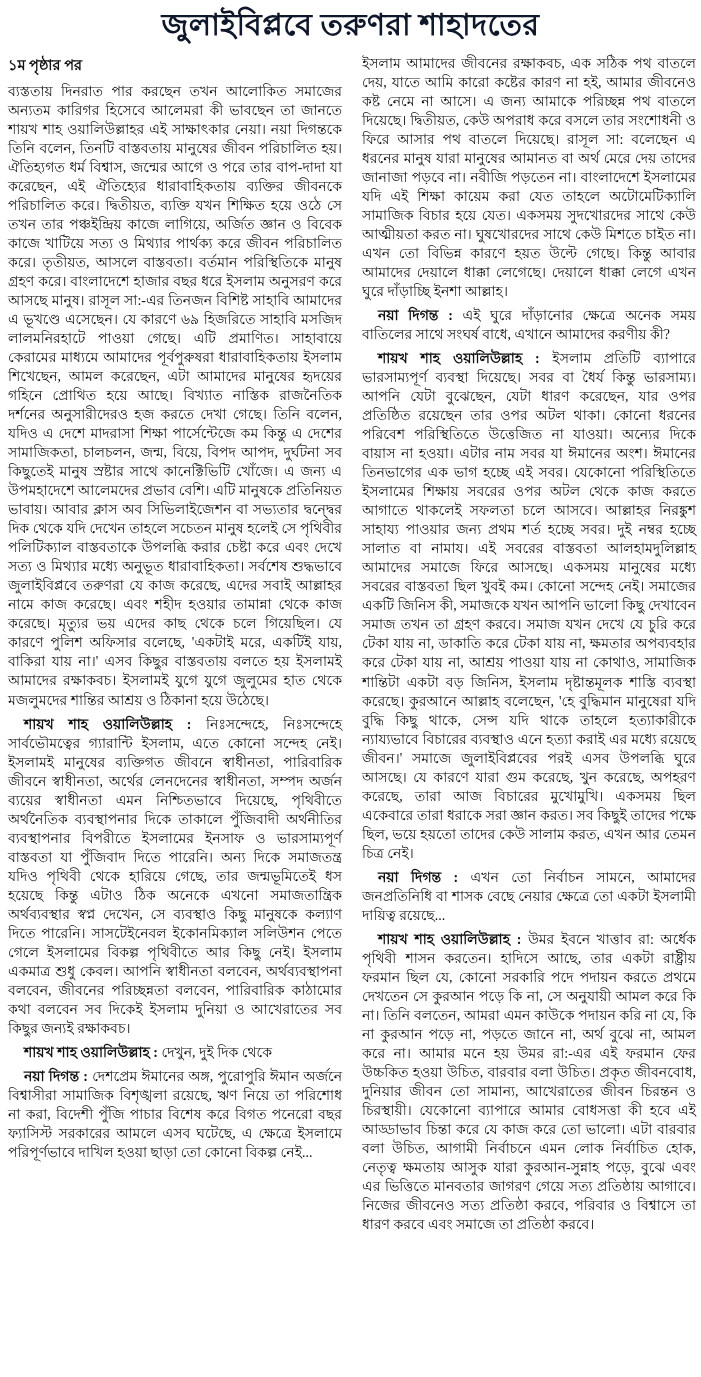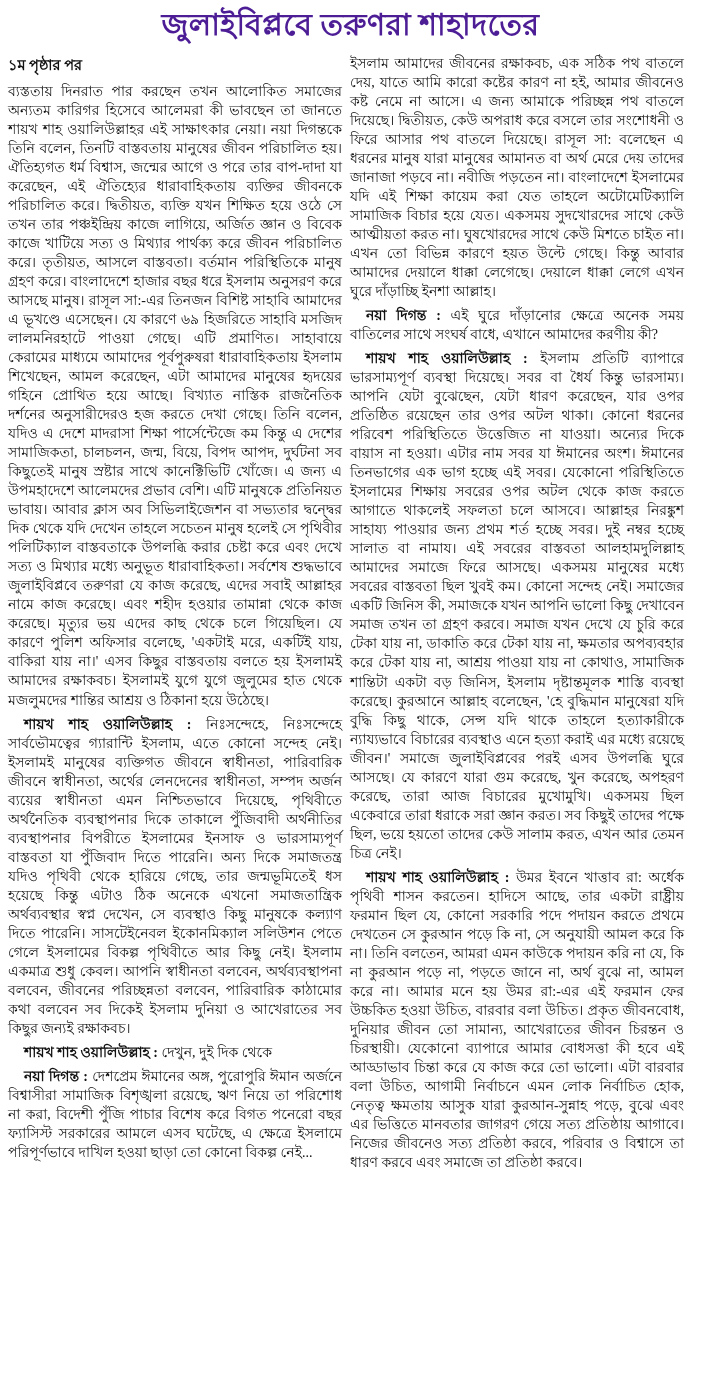--- a/index.html
+++ b/index.html
@@ -20,31 +20,31 @@
     box-sizing: border-box;
     padding: 4px 8px 10px 8px;
     background: #ffffff;
   }
   .headline {
     text-align: center;
     font-size: 30px;
     font-weight: 700;
     line-height: 1.25;
     margin: 2px 0 10px 0;
-    color: #4c1d95;
+    color: #0f172a;
     letter-spacing: 0.5px;
   }
   .continuation {
     font-weight: 700;
     font-size: 14.5px;
     margin: 0 0 4px 0;
   }
   .columns {
     display: flex;
-    gap: 8px;
+    gap: 20px;
     align-items: flex-start;
   }
   .column {
     width: 334px;
     flex: 0 0 334px;
   }
   .para {
     font-size: 14px;
     line-height: 1.36;
     text-align: justify;
@@ -75,18 +75,19 @@
         <p class="para"><span class="lead">শায়খ শাহ ওয়ালিউল্লাহ : </span>নিঃসন্দেহে, নিঃসন্দেহে সার্বভৌমত্বের গ্যারান্টি ইসলাম, এতে কোনো সন্দেহ নেই। ইসলামই মানুষের ব্যক্তিগত জীবনে স্বাধীনতা, পারিবারিক জীবনে স্বাধীনতা, অর্থের লেনদেনের স্বাধীনতা, সম্পদ অর্জন ব্যয়ের স্বাধীনতা এমন নিশ্চিতভাবে দিয়েছে, পৃথিবীতে অর্থনৈতিক ব্যবস্থাপনার দিকে তাকালে পুঁজিবাদী অর্থনীতির ব্যবস্থাপনার বিপরীতে ইসলামের ইনসাফ ও ভারসাম্যপূর্ণ বাস্তবতা যা পুঁজিবাদ দিতে পারেনি। অন্য দিকে সমাজতন্ত্র যদিও পৃথিবী থেকে হারিয়ে গেছে, তার জন্মভূমিতেই ধস হয়েছে কিন্তু এটাও ঠিক অনেকে এখনো সমাজতান্ত্রিক অর্থব্যবস্থার স্বপ্ন দেখেন, সে ব্যবস্থাও কিছু মানুষকে কল্যাণ দিতে পারেনি। সাসটেইনেবল ইকোনমিক্যাল সলিউশন পেতে গেলে ইসলামের বিকল্প পৃথিবীতে আর কিছু নেই। ইসলাম একমাত্র শুধু কেবল। আপনি স্বাধীনতা বলবেন, অর্থব্যবস্থাপনা বলবেন, জীবনের পরিচ্ছন্নতা বলবেন, পারিবারিক কাঠামোর কথা বলবেন সব দিকেই ইসলাম দুনিয়া ও আখেরাতের সব কিছুর জন্যই রক্ষাকবচ।</p>
         <p class="para"><span class="lead">শায়খ শাহ ওয়ালিউল্লাহ : </span>দেখুন, দুই দিক থেকে</p>
         <p class="para"><span class="lead">নয়া দিগন্ত : </span>দেশপ্রেম ঈমানের অঙ্গ, পুরোপুরি ঈমান অর্জনে বিশ্বাসীরা সামাজিক বিশৃঙ্খলা রয়েছে, ঋণ নিয়ে তা পরিশোধ না করা, বিদেশী পুঁজি পাচার বিশেষ করে বিগত পনেরো বছর ফ্যাসিস্ট সরকারের আমলে এসব ঘটেছে, এ ক্ষেত্রে ইসলামে পরিপূর্ণভাবে দাখিল হওয়া ছাড়া তো কোনো বিকল্প নেই...</p>
       </div>
 
     <div class="column">
 
     <p class="para no-indent">ইসলাম আমাদের জীবনের রক্ষাকবচ, এক সঠিক পথ বাতলে দেয়, যাতে আমি কারো কষ্টের কারণ না হই, আমার জীবনেও কষ্ট নেমে না আসে। এ জন্য আমাকে পরিচ্ছন্ন পথ বাতলে দিয়েছে। দ্বিতীয়ত, কেউ অপরাধ করে বসলে তার সংশোধনী ও ফিরে আসার পথ বাতলে দিয়েছে। রাসূল সা: বলেছেন এ ধরনের মানুষ যারা মানুষের আমানত বা অর্থ মেরে দেয় তাদের জানাজা পড়বে না। নবীজি পড়তেন না। বাংলাদেশে ইসলামের যদি এই শিক্ষা কায়েম করা যেত তাহলে অটোমেটিক্যালি সামাজিক বিচার হয়ে যেত। একসময় সুদখোরদের সাথে কেউ আত্মীয়তা করত না। ঘুষখোরদের সাথে কেউ মিশতে চাইত না। এখন তো বিভিন্ন কারণে হয়ত উল্টে গেছে। কিন্তু আবার আমাদের দেয়ালে ধাক্কা লেগেছে। দেয়ালে ধাক্কা লেগে এখন ঘুরে দাঁড়াচ্ছি ইনশা আল্লাহ।</p>
         <p class="para"><span class="lead">নয়া দিগন্ত : </span>এই ঘুরে দাঁড়ানোর ক্ষেত্রে অনেক সময় বাতিলের সাথে সংঘর্ষ বাধে, এখানে আমাদের করণীয় কী?</p>
         <p class="para"><span class="lead">শায়খ শাহ ওয়ালিউল্লাহ : </span>ইসলাম প্রতিটি ব্যাপারে ভারসাম্যপূর্ণ ব্যবস্থা দিয়েছে। সবর বা ধৈর্য কিন্তু ভারসাম্য। আপনি যেটা বুঝেছেন, যেটা ধারণ করেছেন, যার ওপর প্রতিষ্ঠিত রয়েছেন তার ওপর অটল থাকা। কোনো ধরনের পরিবেশ পরিস্থিতিতে উত্তেজিত না যাওয়া। অন্যের দিকে বায়াস না হওয়া। এটার নাম সবর যা ঈমানের অংশ। ঈমানের তিনভাগের এক ভাগ হচ্ছে এই সবর। যেকোনো পরিস্থিতিতে ইসলামের শিক্ষায় সবরের ওপর অটল থেকে কাজ করতে আগাতে থাকলেই সফলতা চলে আসবে। আল্লাহর নিরঙ্কুশ সাহায্য পাওয়ার জন্য প্রথম শর্ত হচ্ছে সবর। দুই নম্বর হচ্ছে সালাত বা নামায। এই সবরের বাস্তবতা আলহামদুলিল্লাহ আমাদের সমাজে ফিরে আসছে। একসময় মানুষের মধ্যে সবরের বাস্তবতা ছিল খুবই কম। কোনো সন্দেহ নেই। সমাজের একটি জিনিস কী, সমাজকে যখন আপনি ভালো কিছু দেখাবেন সমাজ তখন তা গ্রহণ করবে। সমাজ যখন দেখে যে চুরি করে টেকা যায় না, ডাকাতি করে টেকা যায় না, ক্ষমতার অপব্যবহার করে টেকা যায় না, আশ্রয় পাওয়া যায় না কোথাও, সামাজিক শান্তিটা একটা বড় জিনিস, ইসলাম দৃষ্টান্তমূলক শাস্তি ব্যবস্থা করেছে। কুরআনে আল্লাহ বলেছেন, 'হে বুদ্ধিমান মানুষেরা যদি বুদ্ধি কিছু থাকে, সেন্স যদি থাকে তাহলে হত্যাকারীকে ন্যায্যভাবে বিচারের ব্যবস্থাও এনে হত্যা করাই এর মধ্যে রয়েছে জীবন।' সমাজে জুলাইবিপ্লবের পরই এসব উপলব্ধি ঘুরে আসছে। যে কারণে যারা গুম করেছে, খুন করেছে, অপহরণ করেছে, তারা আজ বিচারের মুখোমুখি। একসময় ছিল একেবারে তারা ধরাকে সরা জ্ঞান করত। সব কিছুই তাদের পক্ষে ছিল, ভয়ে হয়তো তাদের কেউ সালাম করত, এখন আর তেমন চিত্র নেই।</p>
+        <p class="para"><span class="lead">নয়া দিগন্ত : </span>এখন তো নির্বাচন সামনে, আমাদের জনপ্রতিনিধি বা শাসক বেছে নেয়ার ক্ষেত্রে তো একটা ইসলামী দায়িত্ব রয়েছে...</p>
         <p class="para"><span class="lead">শায়খ শাহ ওয়ালিউল্লাহ : </span>উমর ইবনে খাত্তাব রা: অর্ধেক পৃথিবী শাসন করতেন। হাদিসে আছে, তার একটা রাষ্ট্রীয় ফরমান ছিল যে, কোনো সরকারি পদে পদায়ন করতে প্রথমে দেখতেন সে কুরআন পড়ে কি না, সে অনুযায়ী আমল করে কি না। তিনি বলতেন, আমরা এমন কাউকে পদায়ন করি না যে, কি না কুরআন পড়ে না, পড়তে জানে না, অর্থ বুঝে না, আমল করে না। আমার মনে হয় উমর রা:-এর এই ফরমান ফের উচ্চকিত হওয়া উচিত, বারবার বলা উচিত। প্রকৃত জীবনবোধ, দুনিয়ার জীবন তো সামান্য, আখেরাতের জীবন চিরন্তন ও চিরস্থায়ী। যেকোনো ব্যাপারে আমার বোধসত্তা কী হবে এই আড্ডাভাব চিন্তা করে যে কাজ করে তো ভালো। এটা বারবার বলা উচিত, আগামী নির্বাচনে এমন লোক নির্বাচিত হোক, নেতৃত্ব ক্ষমতায় আসুক যারা কুরআন-সুন্নাহ পড়ে, বুঝে এবং এর ভিত্তিতে মানবতার জাগরণ গেয়ে সত্য প্রতিষ্ঠায় আগাবে। নিজের জীবনেও সত্য প্রতিষ্ঠা করবে, পরিবার ও বিশ্বাসে তা ধারণ করবে এবং সমাজে তা প্রতিষ্ঠা করবে।</p>
       </div>
 
   </div>
 
 </div>
 
 </body></html>

